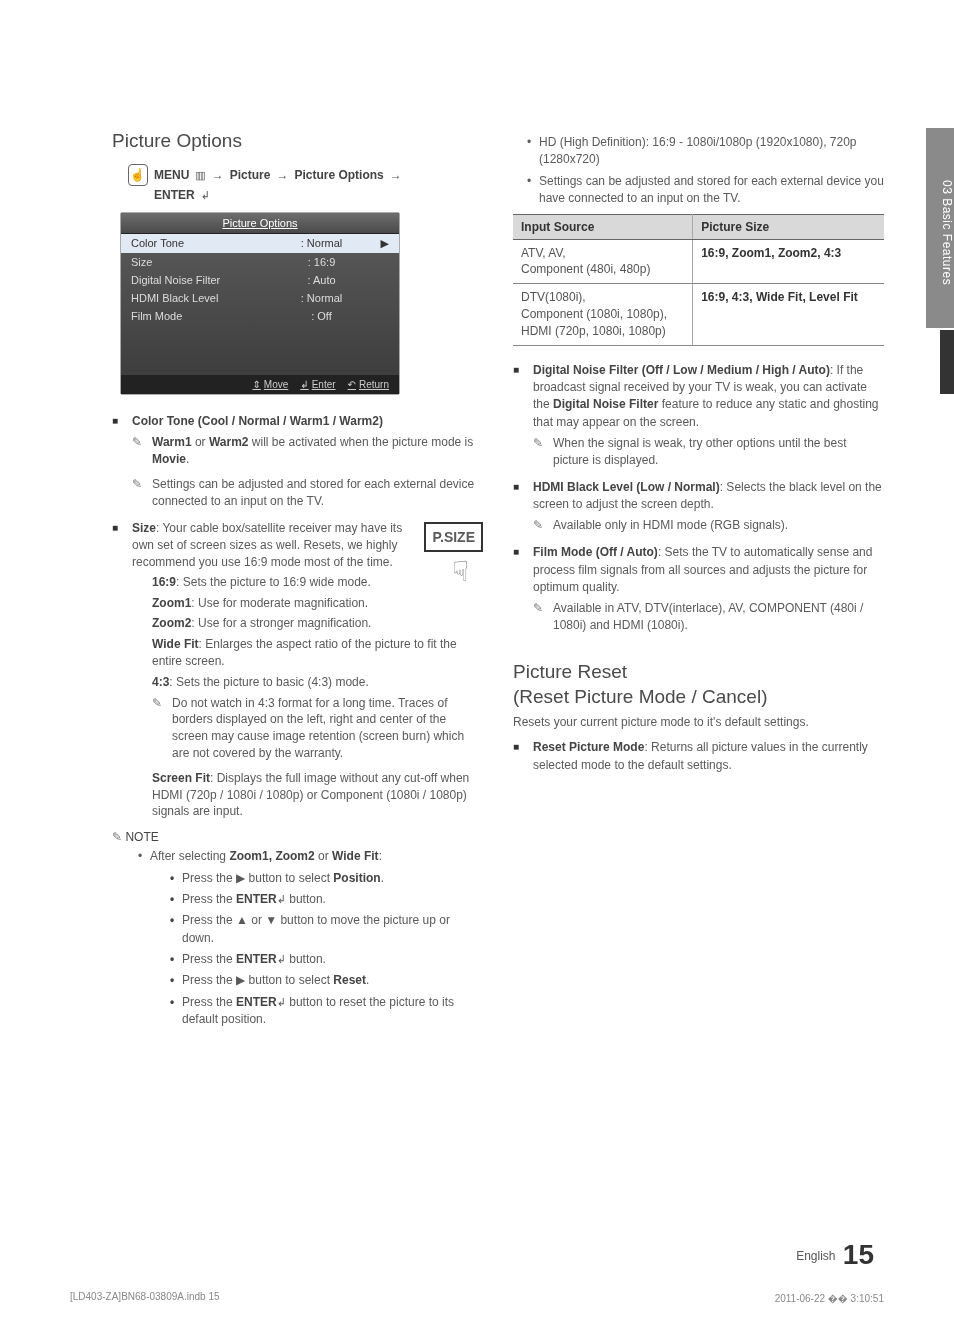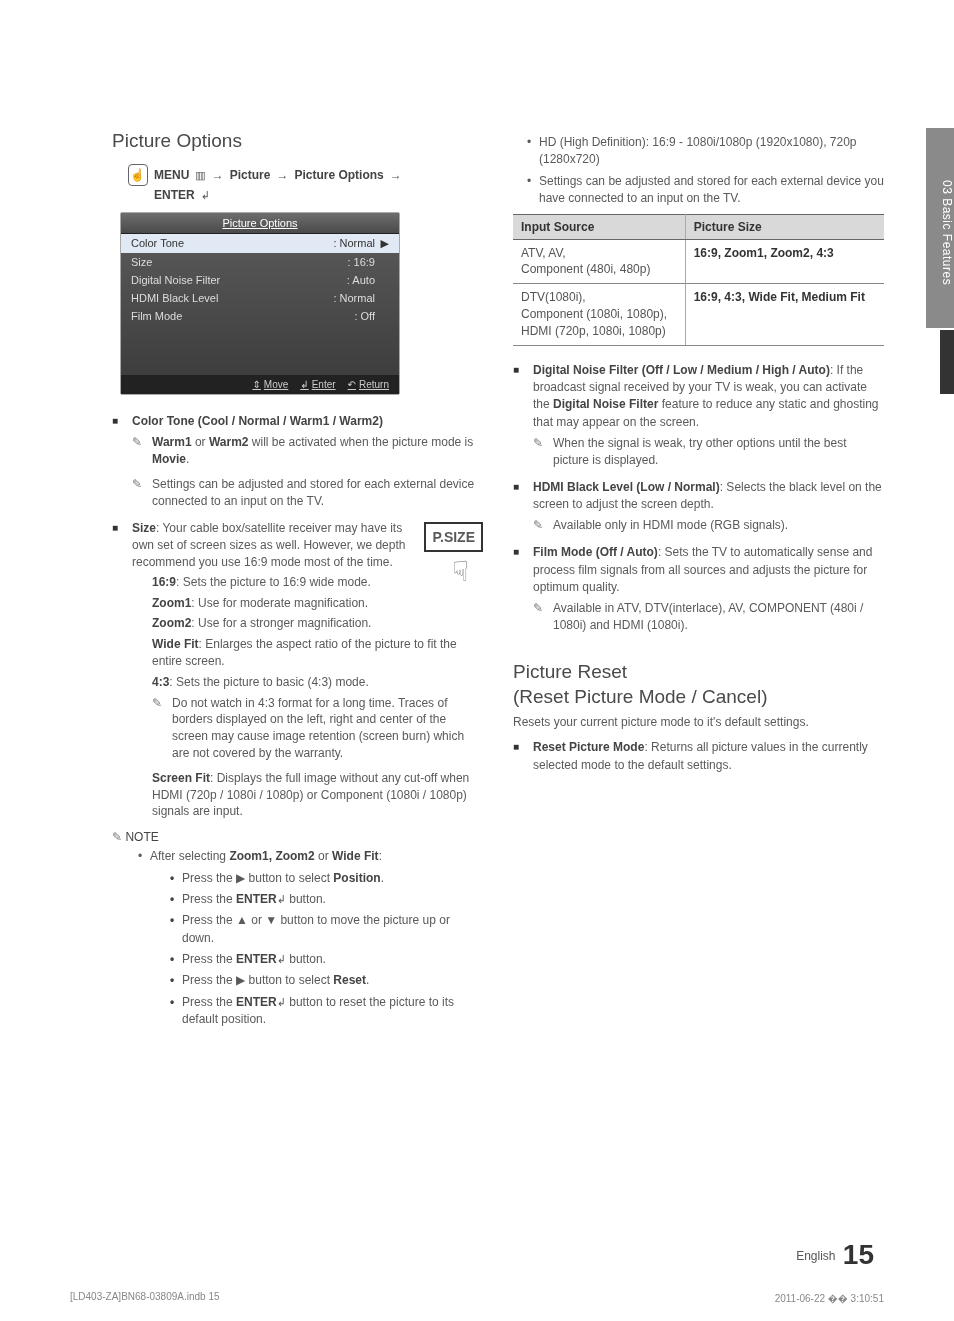--- a/index.html
+++ b/index.html
@@ -85,21 +85,21 @@
     background: linear-gradient(#6e6e6e,#4a4a4a);
     text-decoration: underline;
     color:#fff;
   }
   .osd-row {
     display:flex;
     padding:3px 10px;
     justify-content:space-between;
   }
   .osd-row.sel { background:#e0e9f4; color:#333; }
-  .osd-row .val { flex:1; text-align:right; padding-left:30px;}
+  .osd-row .val { flex:1; text-align:center; padding-left:30px;}
   .osd-row .lbl { flex:1;}
   .osd-row .arr { width:14px; text-align:right;}
   .osd-space{height:50px;}
   .osd-footer{
     background:#222;color:#ccc;
     display:flex;justify-content:flex-end;gap:12px;
     padding:4px 10px;font-size:10px;text-decoration:underline;
   }
   .osd-footer span::before{margin-right:3px;}
   .mv::before{content:"⇕";}
@@ -254,21 +254,21 @@
     <li>
       <b>Color Tone (Cool / Normal / Warm1 / Warm2)</b>
       <div class="sub-note">
         <b>Warm1</b><span> or </span><b>Warm2</b><span> will be activated when the picture mode is </span><b>Movie</b><span>.</span>
       </div>
       <div class="sub-note">Settings can be adjusted and stored for each external device connected to an input on the TV.</div>
     </li>
 
     <li>
       <div class="psize-box">P.SIZE</div>
-      <b>Size</b><span>: Your cable box/satellite receiver may have its own set of screen sizes as well. However, we depth recommend you use 16:9 mode most of the time.</span>
+      <b>Size</b><span>: Your cable box/satellite receiver may have its own set of screen sizes as well. Resets, we highly recommend you use 16:9 mode most of the time.</span>
       <div class="hand">☟</div>
       <div class="para-tight"><b>16:9</b><span>: Sets the picture to 16:9 wide mode.</span></div>
       <div class="para-tight"><b>Zoom1</b><span>: Use for moderate magnification.</span></div>
       <div class="para-tight"><b>Zoom2</b><span>: Use for a stronger magnification.</span></div>
       <div class="para-tight"><b>Wide Fit</b><span>: Enlarges the aspect ratio of the picture to fit the entire screen.</span></div>
       <div class="para-tight"><b>4:3</b><span>: Sets the picture to basic (4:3) mode.</span></div>
       <div class="sub-note" style="margin-left:20px">Do not watch in 4:3 format for a long time. Traces of borders displayed on the left, right and center of the screen may cause image retention (screen burn) which are not covered by the warranty.</div>
       <div class="para-tight"><b>Screen Fit</b><span>: Displays the full image without any cut-off when HDMI (720p / 1080i / 1080p) or Component (1080i / 1080p) signals are input.</span></div>
     </li>
   </ul>
@@ -302,21 +302,21 @@
       <th>Picture Size</th>
     </tr>
           </thead>
     <tbody id="io-body">
             <tr>
               <td>ATV, AV,<br>Component (480i, 480p)</td>
               <td class="ps">16:9, Zoom1, Zoom2, 4:3</td>
             </tr>
             <tr>
               <td>DTV(1080i),<br>Component (1080i, 1080p),<br>HDMI (720p, 1080i, 1080p)</td>
-              <td class="ps">16:9, 4:3, Wide Fit, Medium Fit</td>
+              <td class="ps">16:9, 4:3, Wide Fit, Level Fit</td>
             </tr>
           </tbody>
   </table>
 
   <ul class="square">
     <li>
       <b>Digital Noise Filter (Off / Low / Medium / High / Auto)</b><span>: If the broadcast signal received by your TV is weak, you can activate the </span><b>Digital Noise Filter</b><span> feature to reduce any static and ghosting that may appear on the screen.</span>
       <div class="sub-note">When the signal is weak, try other options until the best picture is displayed.</div>
     </li>
     <li>

